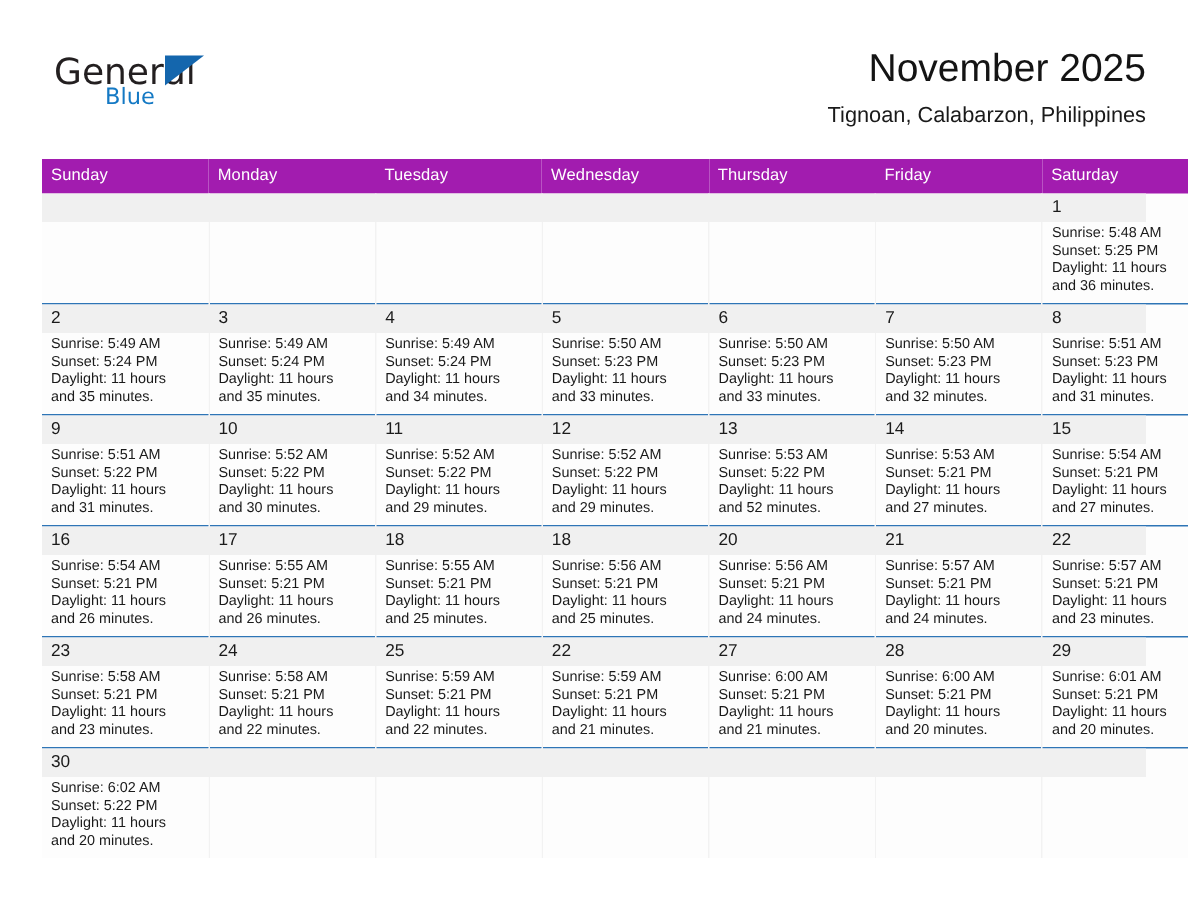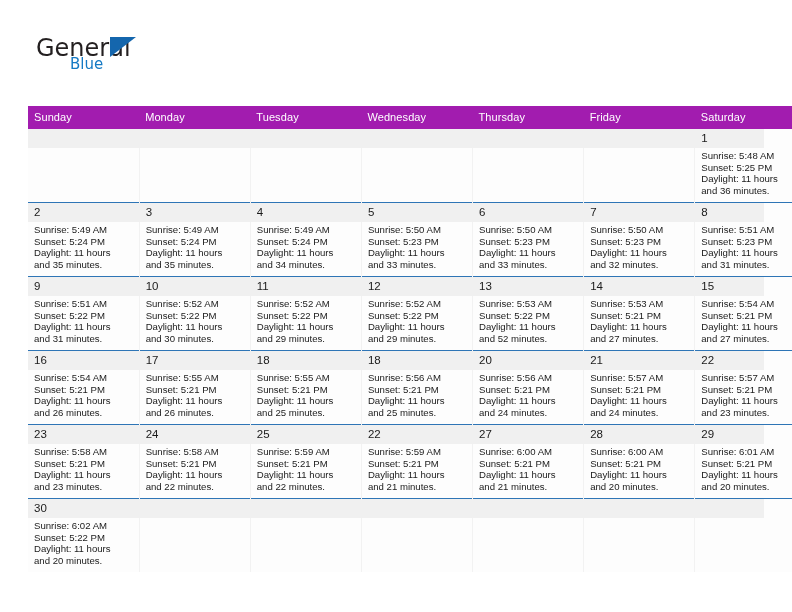--- a/index.html
+++ b/index.html
@@ -167,20 +167,24 @@
 <div class="page">
 
   <div class="header">
 
     <div class="logo">
       <div class="logo-general">General</div>
       <div class="logo-tri"></div>
       <div class="logo-blue">Blue</div>
     </div>
 
+    <div class="title-block">
+      <div class="cal-title">November 2025</div>
+      <div class="cal-subtitle">Tignoan, Calabarzon, Philippines</div>
+    </div>
 
   </div>
 
   <div class="calendar">
     <table class="cal">
       <thead>
         <tr id="weekday-row">
             <th>Sunday</th>
             <th>Monday</th>
             <th>Tuesday</th>

